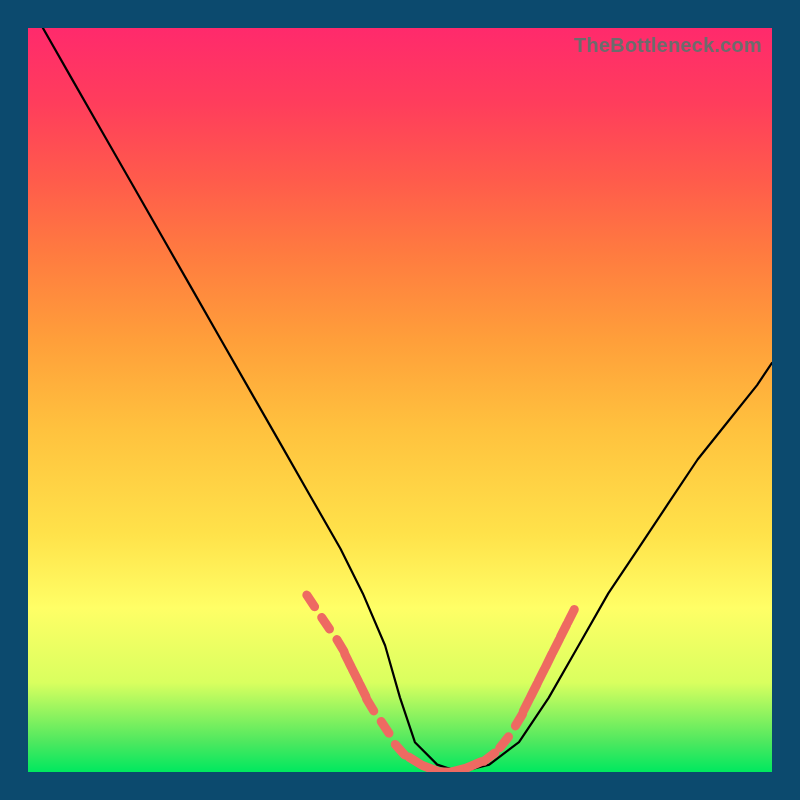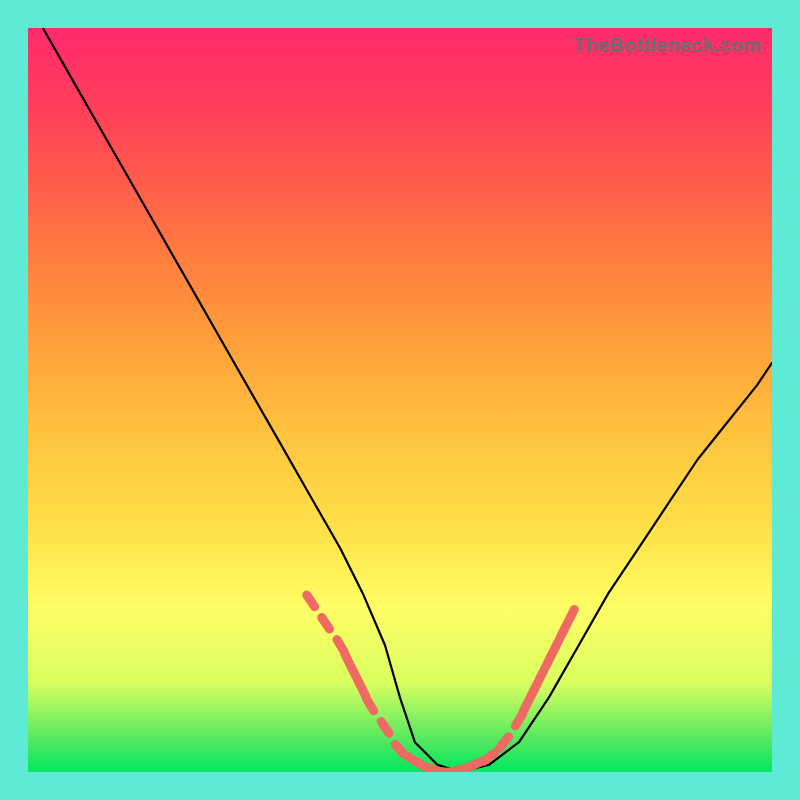--- a/index.html
+++ b/index.html
@@ -7,21 +7,21 @@
     padding: 0;
     width: 800px;
     height: 800px;
     overflow: hidden;
     background: #000;
   }
   .frame {
     position: relative;
     width: 800px;
     height: 800px;
-    background: #5eead4;
+    background: #0c4a6e;
   }
   .plot {
     position: absolute;
     left: 28px;
     top: 28px;
     width: 744px;
     height: 744px;
     background: linear-gradient(to top,
       #00e85f 0%,
       #4de85f 4%,

